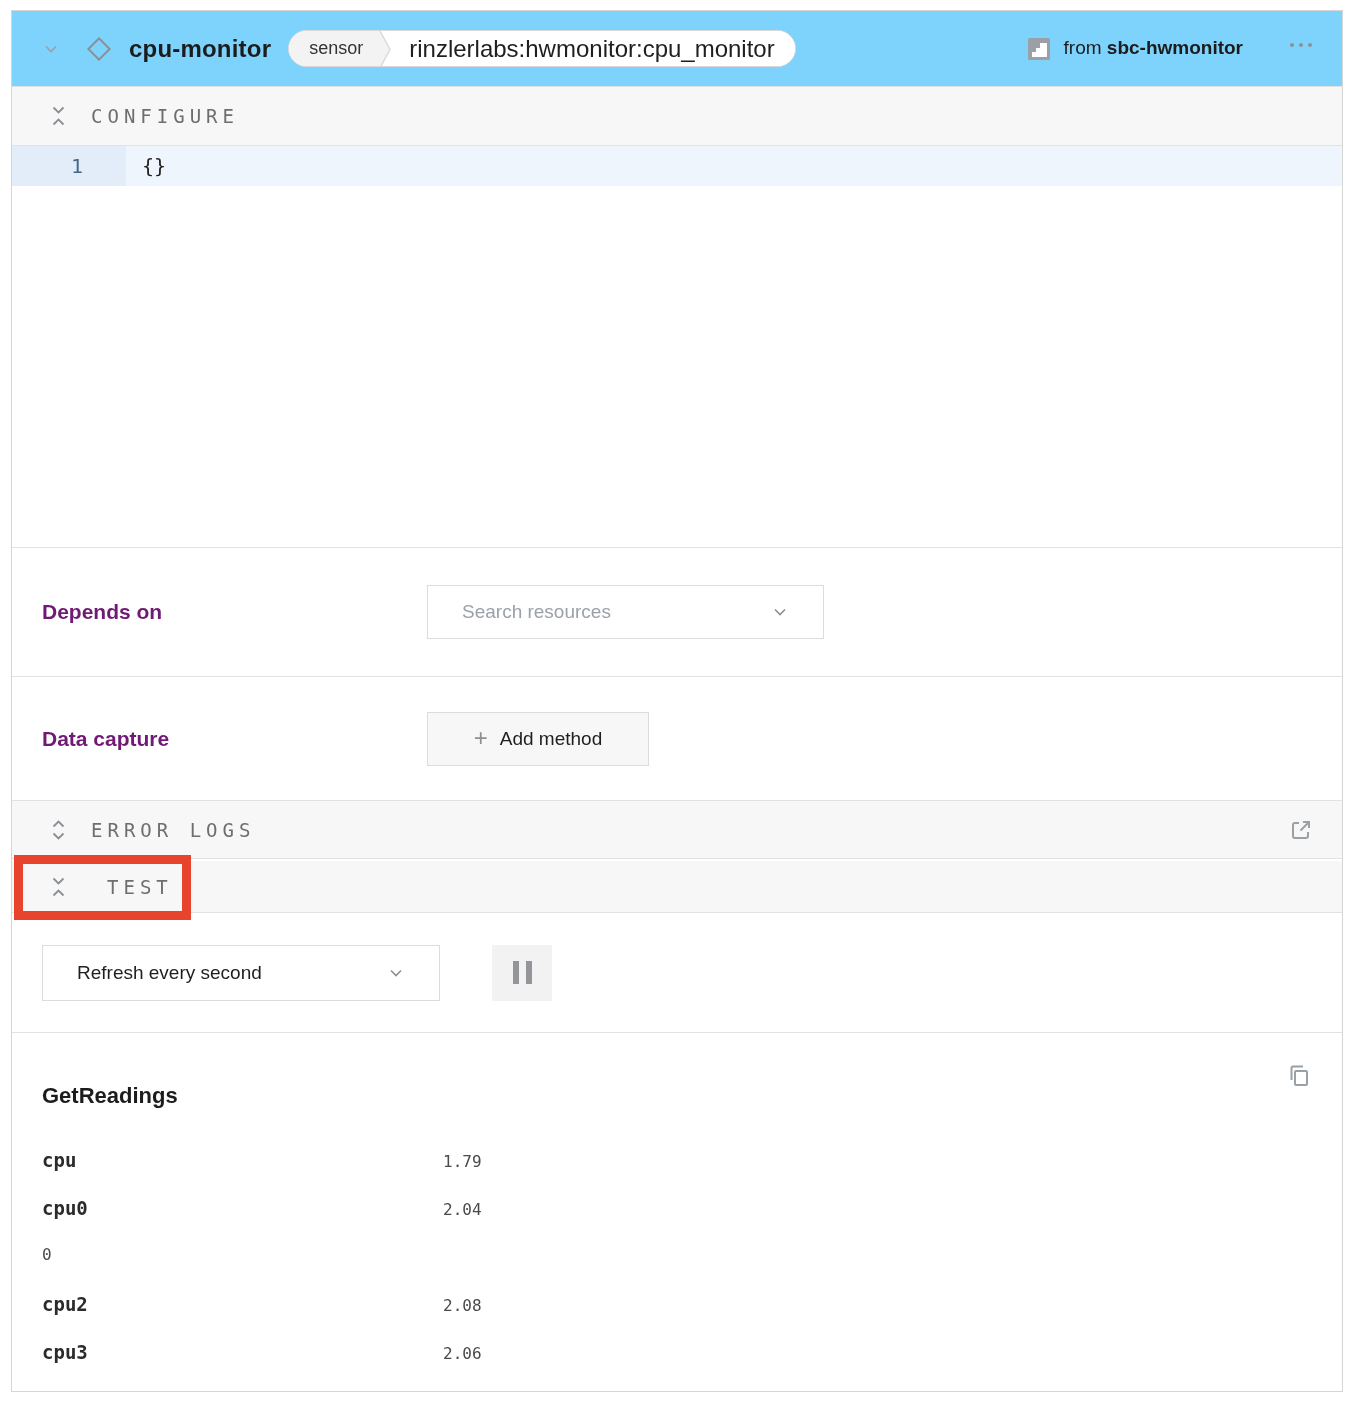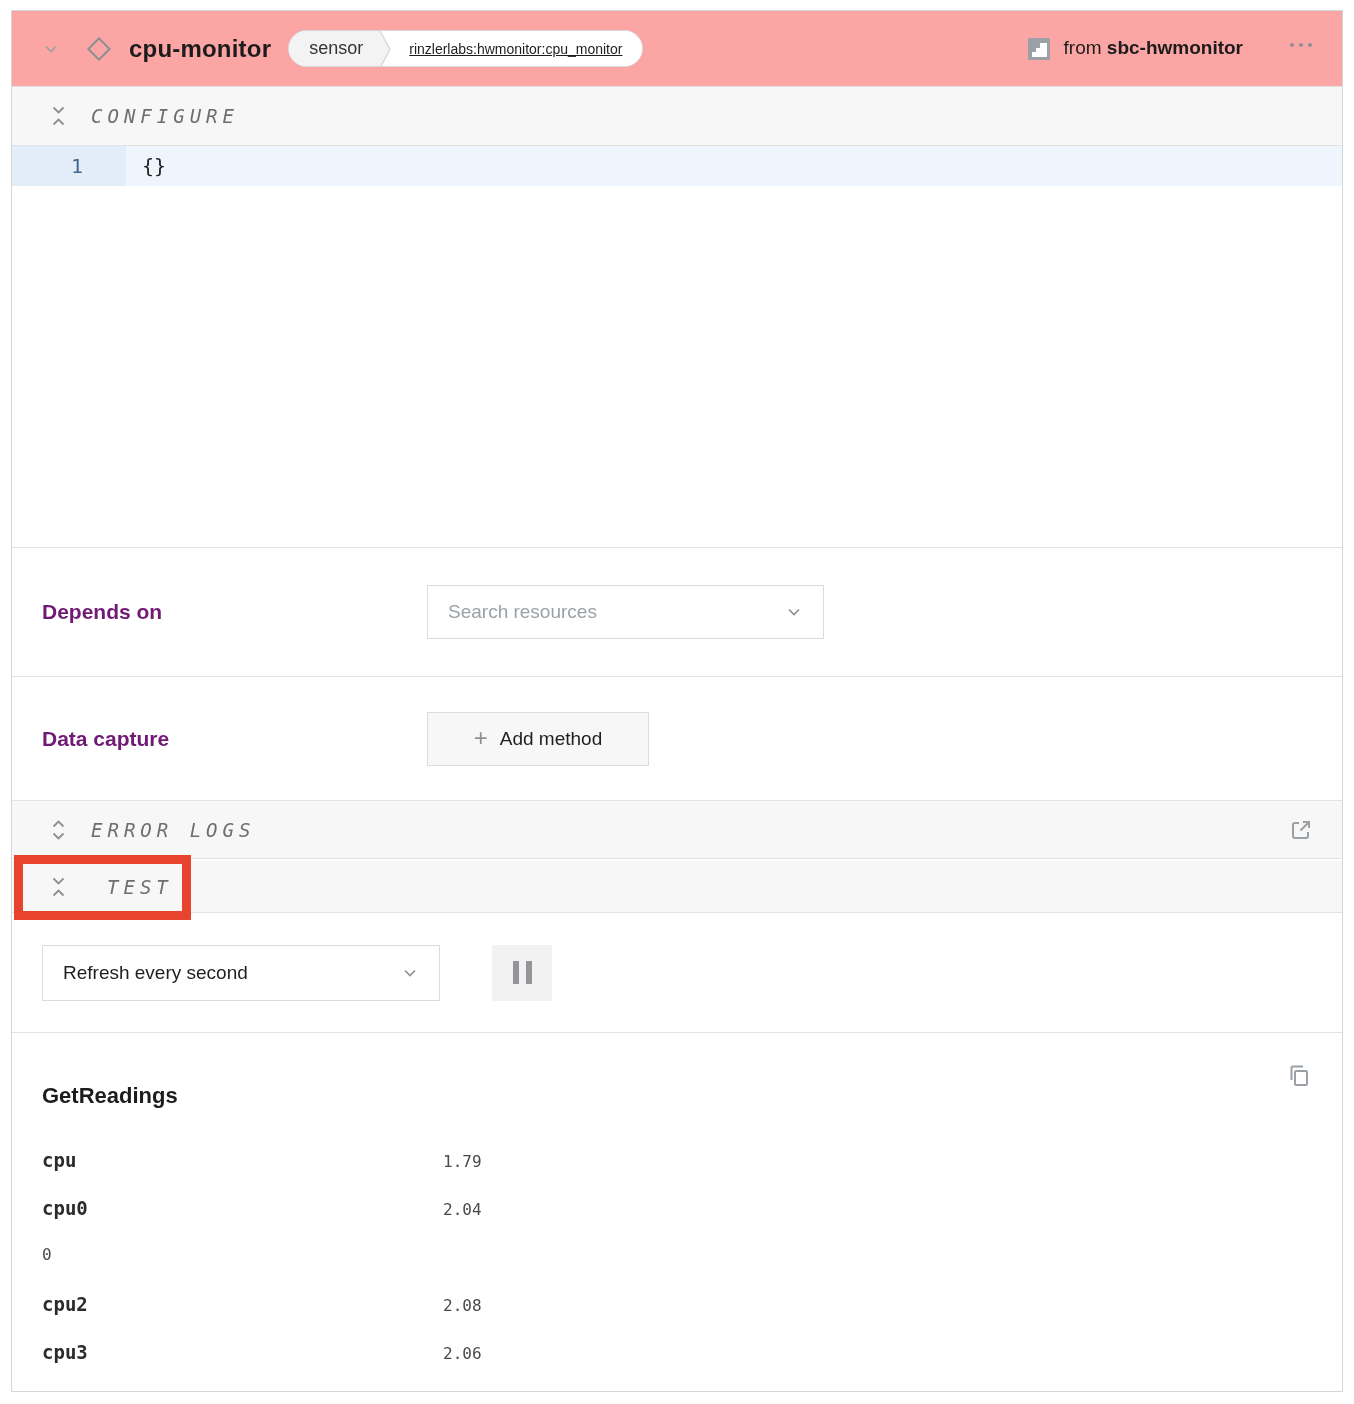--- a/index.html
+++ b/index.html
@@ -14,21 +14,21 @@
     background: #fff;
   }
 
   
   .res-header {
     height: 76px;
     display: flex;
     align-items: center;
     padding: 0 28px 0 30px;
     border-bottom: 1px solid #e2e2e2;
-    background: #fca5a5;
+    background: #7dd3fc;
   }
   .res-header .caret { width: 18px; height: 18px; margin-right: 24px; cursor: pointer; }
   .res-header .diamond { width: 30px; height: 30px; margin-right: 15px; }
   .res-title { font-size: 24px; font-weight: 700; letter-spacing: .2px; margin-right: 17px; color: #1c1c1c; }
 
   .type-pill {
     display: inline-flex;
     align-items: stretch;
     height: 37px;
     border: 1px solid #d9d9d9;
@@ -39,42 +39,40 @@
   .type-pill .seg-type {
     display: flex; align-items: center;
     background: #f3f3f3;
     padding: 0 16px 0 20px;
     font-size: 18px; color: #333;
   }
   .type-pill .seg-sep { display: block; background: #f3f3f3; }
   .type-pill .seg-model {
     display: flex; align-items: center;
     padding: 0 20px 0 14px;
-    font-size: 14px; color: #1f1f1f;
+    font-size: 24px; color: #1f1f1f;
     background: #fff;
     white-space: nowrap;
-    text-decoration: underline;
   }
 
   .header-right { margin-left: auto; display: flex; align-items: flex-start; }
   .part-icon { width: 24px; height: 24px; margin-right: 13px; }
   .from-text { font-size: 19px; color: #1c1c1c; white-space: nowrap; }
   .from-text b { font-weight: 700; }
   .menu-dots { display: flex; gap: 5px; margin-left: 45px; cursor: pointer; padding: 6px 2px; }
   .menu-dots i { width: 4px; height: 4px; border-radius: 50%; background: #8d9196; }
 
   
   .sec-header {
     height: 59px;
     display: flex;
     align-items: center;
     background: #f7f7f7;
     padding: 0 28px 0 38px;
     border-bottom: 1px solid #e2e2e2;
-    font-style: italic;
   }
   .sec-header.bordered-top { border-top: 1px solid #e2e2e2; }
   .sec-label {
     font-family: "DejaVu Sans Mono", monospace;
     font-size: 19px;
     letter-spacing: 5px;
     color: #6e6e6e;
     margin-left: 24px;
     white-space: pre;
   }
@@ -109,21 +107,21 @@
   .form-row { display: flex; align-items: center; padding: 0 30px; background: #fff; }
   .form-row.depends { height: 129px; border-bottom: 1px solid #e2e2e2; }
   .form-row.capture { height: 123px; }
   .row-label { width: 385px; font-size: 21px; font-weight: 700; color: #701a75; }
 
   .select-box {
     width: 397px; height: 54px;
     border: 1px solid #dcdcdc;
     background: #fff;
     display: flex; align-items: center;
-    padding: 0 20px;
+    padding: 0 34px;
     cursor: pointer;
   }
   .select-box .sel-text { flex: 1; font-size: 19px; }
   .select-box .sel-text.placeholder { color: #9ba1a8; }
   .select-chevron { width: 18px; height: 18px; }
 
   .btn {
     display: inline-flex; align-items: center; justify-content: center;
     height: 54px;
     border: 1px solid #dcdcdc;

